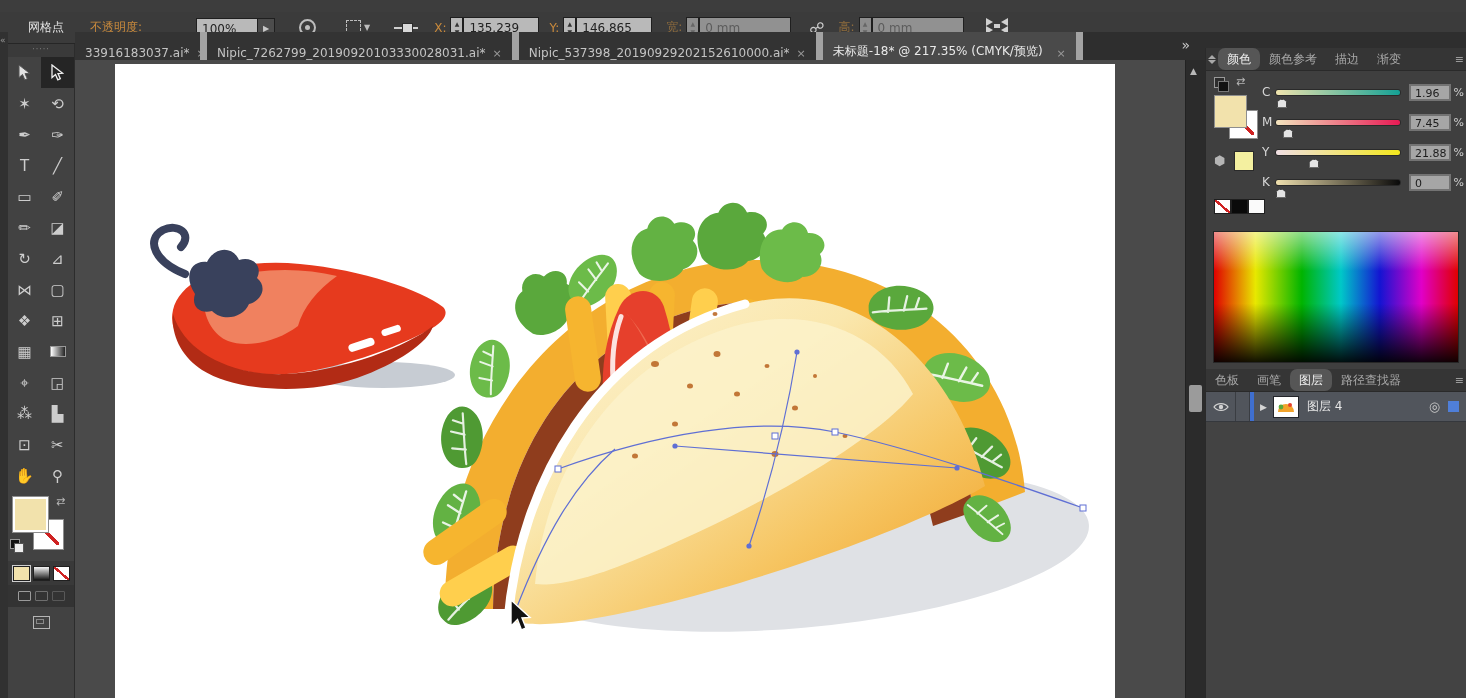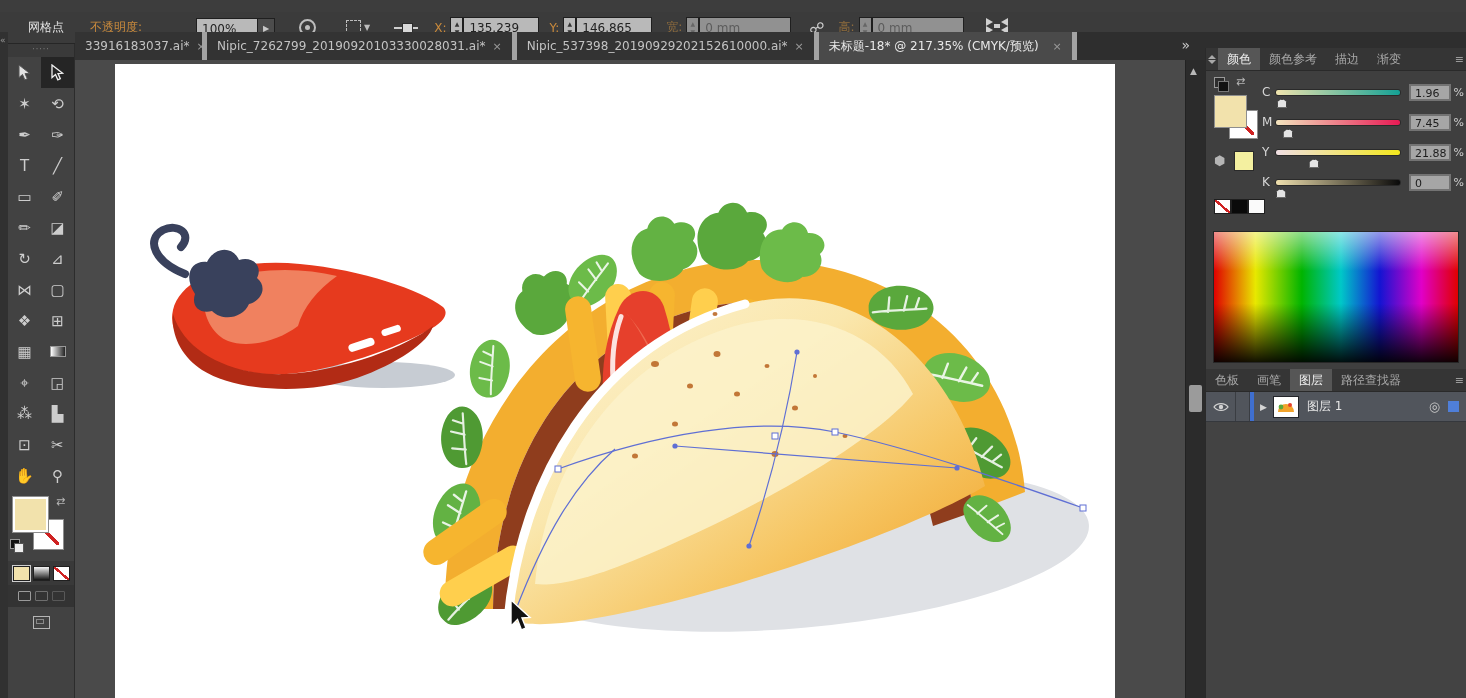--- a/index.html
+++ b/index.html
@@ -30,21 +30,21 @@
           align-items:center; justify-content:center; color:#333; font-size:6px; line-height:8px; margin-left:4px; }
   .spin.dim { background:#8d8d8d; color:#666; }
   .val { width:76px; height:22px; line-height:20px; }
   .val.dim { background:#919191; color:#5c5c5c; }
   .icon-link { margin-left:18px; color:#cdcdcd; font-size:15px; }
   .icon-constrain { margin-left:22px; }
 
   
   .tabbar { position:absolute; left:75px; top:32px; width:1391px; height:28px; background:#2e2e2e;
             display:flex; align-items:stretch; font-size:12px; color:#c3c3c3; }
-  .doctab { display:flex; align-items:center; padding:0 10px; border-right:5px solid #a3a3a3; background:#333;
+  .doctab { display:flex; align-items:flex-end; padding:0 10px; border-right:7px solid #a3a3a3; background:#333;
             white-space:nowrap; overflow:hidden; }
   .doctab .close { margin-left:7px; color:#9a9a9a; font-size:11px; }
   .doctab.first { max-width:132px; }
   .doctab.active { background:#4a4a4a; color:#e9e9e9; }
   .doctab.active .close { margin-left:14px; }
   .tab-overflow { position:absolute; right:272px; top:3px; color:#c9c9c9; font-size:14px; letter-spacing:-2px; padding:2px 6px; }
 
   
   .dockedge { position:absolute; left:0; top:32px; width:8px; height:666px; background:#313131; }
   .dockedge .collapse { position:absolute; left:0px; top:3px; color:#9a9a9a; font-size:9px; letter-spacing:-1px; }
@@ -83,21 +83,21 @@
   .artboard svg { display:block; }
   .vscroll { position:absolute; left:1185px; top:60px; width:20px; height:638px; background:#2b2b2b; border-left:1px solid #222; }
   .vscroll .uparrow { position:absolute; top:6px; left:4px; color:#b8b8b8; font-size:9px; }
   .vscroll .thumb { position:absolute; top:325px; left:3px; width:13px; height:27px; background:#9b9b9b; border-radius:2px; }
 
   
   .rightpanel { position:absolute; left:1205px; top:48px; width:261px; height:650px; background:#3f3f3f;
                 border-left:1px solid #2a2a2a; font-size:12px; }
   .ptabs { height:23px; background:#353535; border-bottom:1px solid #2a2a2a; display:flex; align-items:stretch; color:#a8a8a8; }
   .ptab { padding:0 9px; display:flex; align-items:center; }
-  .ptab.active { background:#565656; color:#efefef; }
+  .ptab.active { background:#565656; color:#efefef;border-radius:7px; }
   .ptab-collapse { width:12px; display:flex; flex-direction:column; align-items:center; justify-content:center; gap:1px; }
   .tri-up { width:0; height:0; border-left:4px solid transparent; border-right:4px solid transparent; border-bottom:4px solid #a8a8a8; }
   .tri-dn { width:0; height:0; border-left:4px solid transparent; border-right:4px solid transparent; border-top:4px solid #a8a8a8; }
   .ptab-menu { margin-left:auto; color:#9a9a9a; padding:0 2px; display:flex; align-items:center; font-size:11px; }
 
   .colorpanel { position:relative; height:158px; }
   .cp-proxy-mini { position:absolute; left:8px; top:6px; width:14px; height:14px; }
   .cp-proxy-mini::before { content:""; position:absolute; left:0; top:0; width:9px; height:9px; background:#2c2c2c; border:1px solid #999; }
   .cp-proxy-mini::after { content:""; position:absolute; left:4px; top:4px; width:9px; height:9px; background:#111; border:1px solid #777; }
   .cp-swap { position:absolute; left:30px; top:4px; color:#b5b5b5; font-size:11px; }
@@ -497,20 +497,20 @@
         <span class="lr-spacer"></span>
         <span class="lr-bar"></span>
         <span class="lr-exp">▶</span>
         <span class="lr-thumb">
           <svg width="22" height="18" viewBox="0 0 22 18">
               <path d="M3,14 A8,8 0 0 1 19,14 Z" fill="#f2a32b"></path>
               <circle cx="6" cy="9" r="2.4" fill="#5aa83c"></circle>
               <circle cx="15" cy="7" r="2" fill="#e6402c"></circle>
             </svg>
         </span>
-        <span class="lr-name">图层 1</span>
+        <span class="lr-name">图层 4</span>
         <span class="lr-target">◎</span>
         <span class="lr-sel"></span>
       </div>
     </div>
 
   </div>
 </div>
 
 </body></html>

